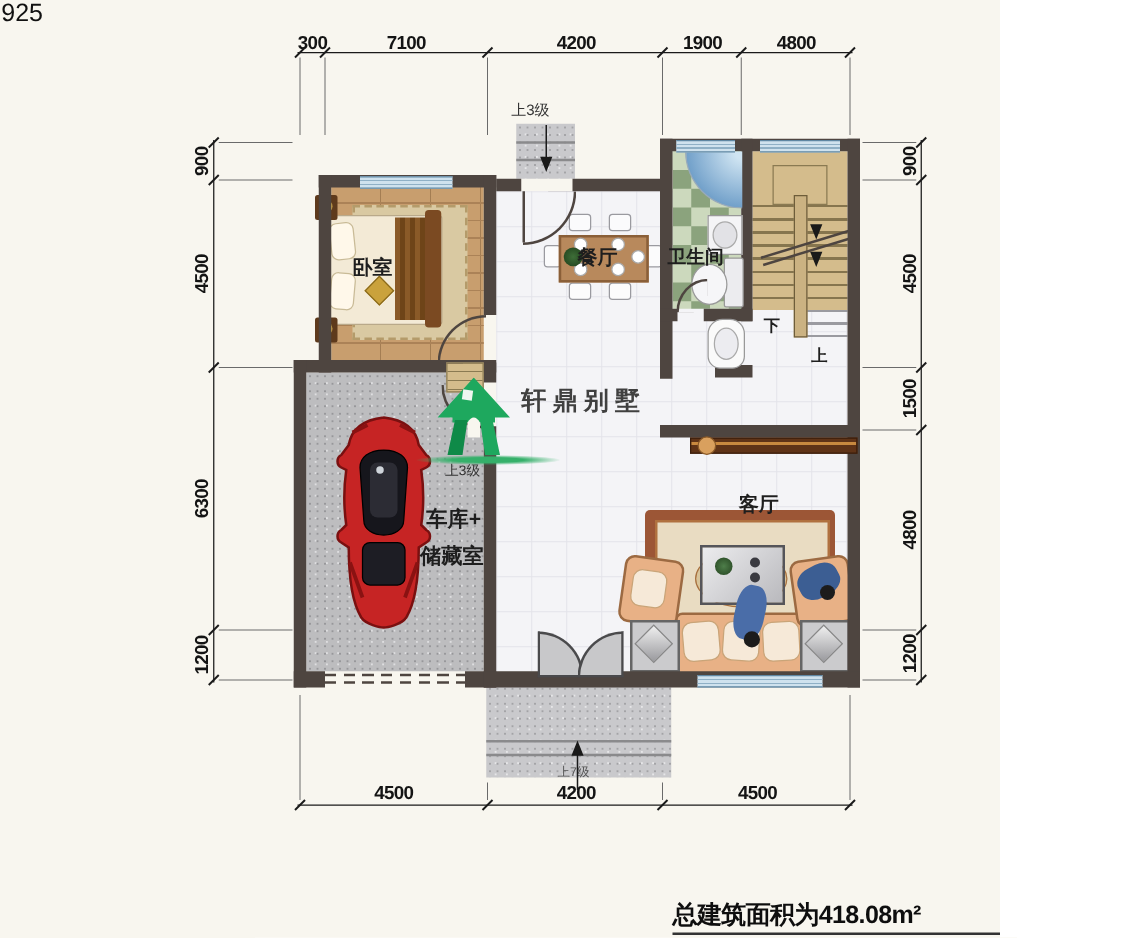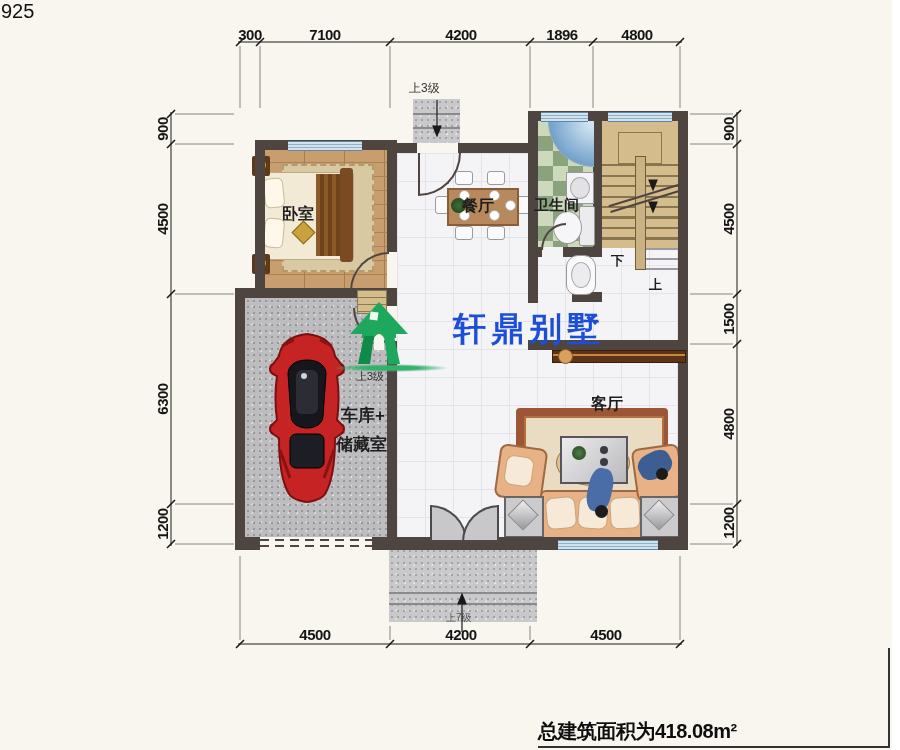--- a/index.html
+++ b/index.html
@@ -1,36 +1,36 @@
 <!DOCTYPE html>
 <html><head>
 <meta charset="utf-8">
 <style>
   html,body{margin:0;padding:0;}
   body{font-family:"Liberation Sans",sans-serif;}
-  #canvas{position:relative;width:892px;height:750px;background:#f8f6ef;overflow:hidden;}
+  #canvas{position:relative;width:800px;height:750px;background:#f8f6ef;overflow:hidden;}
   .abs{position:absolute;}
   .wall{position:absolute;background:#4e4540;z-index:30;}
   .floor{position:absolute;z-index:5;}
   .furn{position:absolute;z-index:12;}
   .fixture{position:absolute;z-index:32;}
   .room-label{position:absolute;z-index:40;font-weight:bold;color:#1e1e1e;white-space:nowrap;}
   .small-note{position:absolute;z-index:40;color:#333;font-size:11px;white-space:nowrap;}
   .dim{position:absolute;z-index:45;font-size:15px;font-weight:bold;color:#141414;transform:translateX(-50%);white-space:nowrap;letter-spacing:-0.5px;}
   .dim-v{position:absolute;z-index:45;font-size:15px;font-weight:bold;color:#141414;transform:translate(-50%,-50%) rotate(-90deg);white-space:nowrap;letter-spacing:-0.5px;}
   .tile{background:#f4f4f7;background-image:linear-gradient(#e3e3e9 1px,transparent 1px),linear-gradient(90deg,#e3e3e9 1px,transparent 1px);background-size:28px 28px;}
   .speckle{background-color:#bdbdbf;background-image:radial-gradient(#97979a 1px,transparent 1px),radial-gradient(#dedee0 1px,transparent 1px);background-size:6px 6px,9px 9px;background-position:0 0,3px 4px;}
   .speckle-light{background-color:#c9c9cc;background-image:radial-gradient(#a3a3a6 1px,transparent 1px),radial-gradient(#e6e6e8 1px,transparent 1px);background-size:6px 6px,9px 9px;background-position:0 0,3px 4px;}
   .wood{background:#c89e6e;background-image:repeating-linear-gradient(180deg,transparent 0 13px,#ab8257 13px 14px),repeating-linear-gradient(90deg,transparent 0 39px,rgba(120,86,50,.45) 39px 40px);}
   .checker{background:repeating-conic-gradient(#8ba37d 0% 25%,#ccd9bd 0% 50%);background-size:30px 30px;}
   .stair-tan{background:#d4bc8c;}
   .window{position:absolute;z-index:34;background:#cfe2ee;border-top:1px solid #5f87a3;border-bottom:1px solid #5f87a3;background-image:linear-gradient(180deg,transparent 2px,#8fb0c6 2px,#8fb0c6 3px,transparent 3px,transparent 5px,#8fb0c6 5px,#8fb0c6 6px,transparent 6px);}
   .arc{position:absolute;z-index:33;}
   svg.overlay{position:absolute;left:0;top:0;z-index:50;pointer-events:none;}
-  .logo-cn{position:absolute;z-index:42;font-size:33px;font-weight:bold;color:#1d4ed8;letter-spacing:5px;white-space:nowrap;margin-left:36px;}
+  .logo-cn{position:absolute;z-index:42;font-size:20px;font-weight:bold;color:#404040;letter-spacing:5px;white-space:nowrap;}
   .logo-en{position:absolute;z-index:42;font-size:17px;font-weight:bold;color:#1ea85e;white-space:nowrap;}
   .title-main{position:absolute;z-index:45;font-size:33px;font-weight:bold;color:#0e0e0e;border-bottom:5px solid #0e0e0e;padding-bottom:1px;white-space:nowrap;letter-spacing:2px;}
   .title-sub{position:absolute;z-index:45;font-size:20px;font-weight:bold;color:#0e0e0e;white-space:nowrap;letter-spacing:-0.5px;}
 </style>
 </head>
 <body>
 
 <div id="canvas">
 
   <div class="abs" style="left:1px;top:0;font-size:20px;color:#111;z-index:45;">925</div>
@@ -183,21 +183,21 @@
     <path d="M14,34 L24,34 L20,62 L8,62 Z" fill="#0f8a48"></path>
     <path d="M34,34 L44,34 L50,62 L38,62 Z" fill="#1ea85e"></path>
     <path d="M24,36 Q29,28 34,36 L34,48 L24,48 Z" fill="#f8f6ef"></path>
   </svg>
   <div class="abs" style="left:333px;top:364px;width:115px;height:8px;z-index:40;background:radial-gradient(ellipse at center,#35b06a 0%,#35b06a 35%,transparent 72%);border-radius:50%;"></div>
   <div class="logo-cn" style="left:417px;top:307px;">轩鼎别墅</div>
 
   <div class="dim" style="left:250px;top:26px;">300</div>
   <div class="dim" style="left:325px;top:26px;">7100</div>
   <div class="dim" style="left:461px;top:26px;">4200</div>
-  <div class="dim" style="left:562px;top:26px;">1896</div>
+  <div class="dim" style="left:562px;top:26px;">1900</div>
   <div class="dim" style="left:637px;top:26px;">4800</div>
   <div class="dim" style="left:315px;top:626px;">4500</div>
   <div class="dim" style="left:461px;top:626px;">4200</div>
   <div class="dim" style="left:606px;top:626px;">4500</div>
   <div class="dim-v" style="left:162px;top:129px;">900</div>
   <div class="dim-v" style="left:162px;top:219px;">4500</div>
   <div class="dim-v" style="left:162px;top:399px;">6300</div>
   <div class="dim-v" style="left:162px;top:524px;">1200</div>
   <div class="dim-v" style="left:728px;top:129px;">900</div>
   <div class="dim-v" style="left:728px;top:219px;">4500</div>

